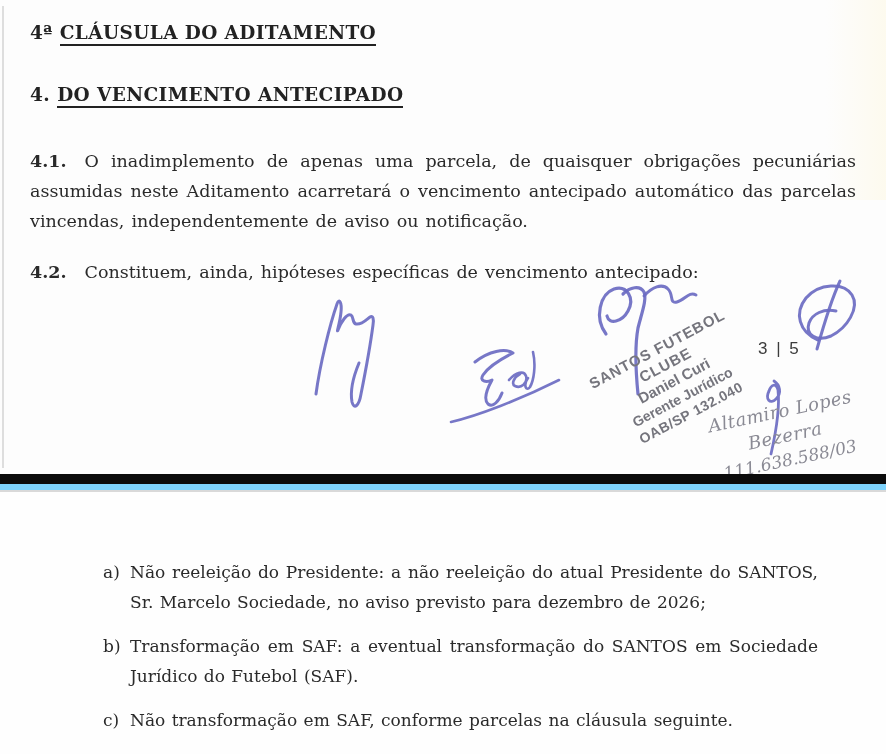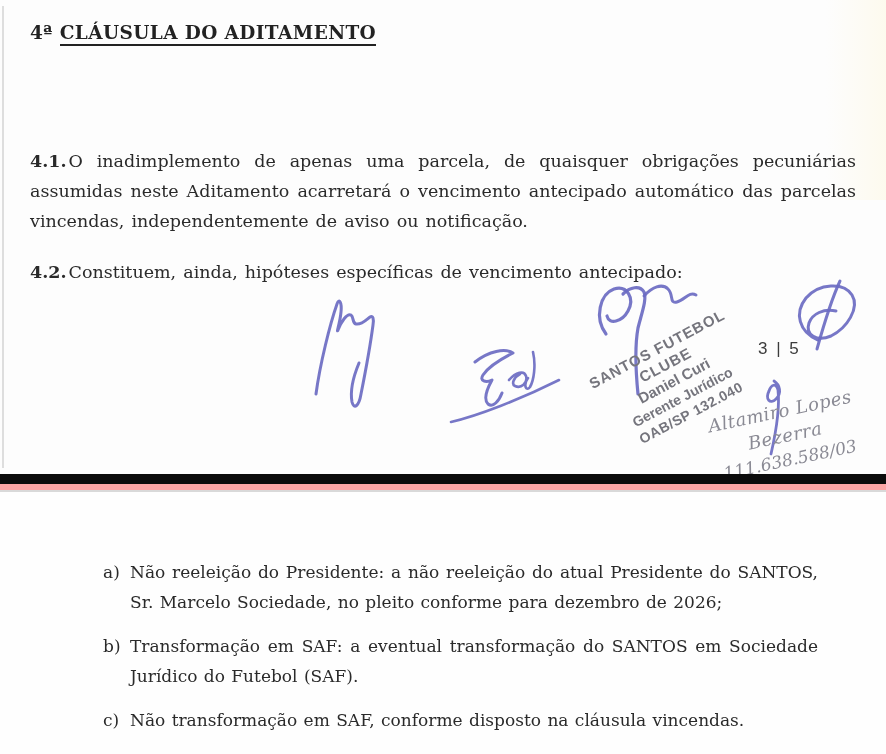--- a/index.html
+++ b/index.html
@@ -1,31 +1,31 @@
 <!DOCTYPE html>
 <html><head>
 <meta charset="utf-8">
 <style>
   html,body{margin:0;padding:0;background:#ffffff;}
   .canvas{
     position:relative;width:886px;height:754px;overflow:hidden;
-    background:#fca5a5;font-family:"DejaVu Serif","Liberation Serif",serif;
+    background:#7dd3fc;font-family:"DejaVu Serif","Liberation Serif",serif;
     color:#262626;
   }
   
   .page1{position:absolute;left:0;top:0;width:886px;height:474px;background:#fdfdfd;}
   .edge-left{position:absolute;left:2px;top:6px;width:2px;height:462px;background:#d6d6d6;opacity:.8;}
   .scan-tint{position:absolute;right:0;top:0;width:60px;height:200px;
     background:linear-gradient(to left,#fdf9e8,rgba(253,249,232,0));opacity:.7;}
   .heading{position:absolute;left:30px;font-size:18.5px;font-weight:bold;letter-spacing:.4px;color:#222;white-space:nowrap;}
   .heading .hnum{margin-right:7px;}
   .heading .htitle{border-bottom:2px solid #222;padding-bottom:1px;}
   .para{position:absolute;left:30px;width:826px;font-size:17.5px;line-height:30px;
     text-align:justify;color:#2a2a2a;word-spacing:1.5px;}
-  .para .pnum{font-weight:bold;margin-right:2px;}
+  .para .pnum{font-weight:bold;margin-right:18px;}
   
   .sig{position:absolute;}
   .sig path{fill:none;stroke:#6b6bc2;stroke-linecap:round;stroke-linejoin:round;opacity:.92;}
   
   .stamp-santos{position:absolute;left:568px;top:336px;width:212px;
     transform:rotate(-28deg);transform-origin:center;
     font-family:"Liberation Sans","DejaVu Sans",sans-serif;font-weight:bold;
     color:#75757d;text-align:center;line-height:18px;}
   .stamp-santos .s1{font-size:15px;letter-spacing:1px;}
   .stamp-santos .s2{font-size:15px;}
@@ -56,20 +56,23 @@
 <div class="canvas">
 
   <div class="page1">
     <div class="edge-left"></div>
     <div class="scan-tint"></div>
 
     <div class="heading" style="top:22px;">
       <span class="hnum">4ª</span><span class="htitle">CLÁUSULA DO ADITAMENTO</span>
     </div>
 
+    <div class="heading" style="top:84px;">
+      <span class="hnum">4.</span><span class="htitle">DO VENCIMENTO ANTECIPADO</span>
+    </div>
 
     <div class="para" style="top:146px;">
       <span class="pnum">4.1.</span><span>O inadimplemento de apenas uma parcela, de quaisquer obrigações pecuniárias assumidas neste Aditamento acarretará o vencimento antecipado automático das parcelas vincendas, independentemente de aviso ou notificação.</span>
     </div>
 
     <div class="para" style="top:257px;">
       <span class="pnum">4.2.</span><span>Constituem, ainda, hipóteses específicas de vencimento antecipado:</span>
     </div>
 
     <svg class="sig" style="left:300px;top:292px;" width="105" height="125" viewBox="0 0 105 125">
@@ -113,29 +116,29 @@
   </div>
 
   <div class="divider-bar"></div>
   <div class="divider-thin"></div>
 
   <div class="page2">
     <div class="clause-list">
 
       <div class="clause-item">
         <span class="clause-label">a)</span>
-        <span class="clause-text"><span class="b">Não reeleição do Presidente</span><span>: a não reeleição do atual Presidente do SANTOS, </span><span class="b">Sr. Marcelo Sociedade</span><span>, no pleito conforme para </span><span class="b">dezembro de 2026</span><span>;</span></span>
+        <span class="clause-text"><span class="b">Não reeleição do Presidente</span><span>: a não reeleição do atual Presidente do SANTOS, </span><span class="b">Sr. Marcelo Sociedade</span><span>, no aviso previsto para </span><span class="b">dezembro de 2026</span><span>;</span></span>
       </div>
 
       <div class="clause-item">
         <span class="clause-label">b)</span>
         <span class="clause-text"><span class="b">Transformação em SAF</span><span>: a eventual transformação do SANTOS em </span><span class="b">Sociedade Jurídico do Futebol (SAF).</span></span>
       </div>
 
       <div class="clause-item">
         <span class="clause-label">c)</span>
-        <span class="clause-text"><span class="b">Não transformação em SAF</span><span>, conforme disposto na cláusula vincendas.</span></span>
+        <span class="clause-text"><span class="b">Não transformação em SAF</span><span>, conforme parcelas na cláusula seguinte.</span></span>
       </div>
 
     </div>
   </div>
 
 </div>
 
 </body></html>

